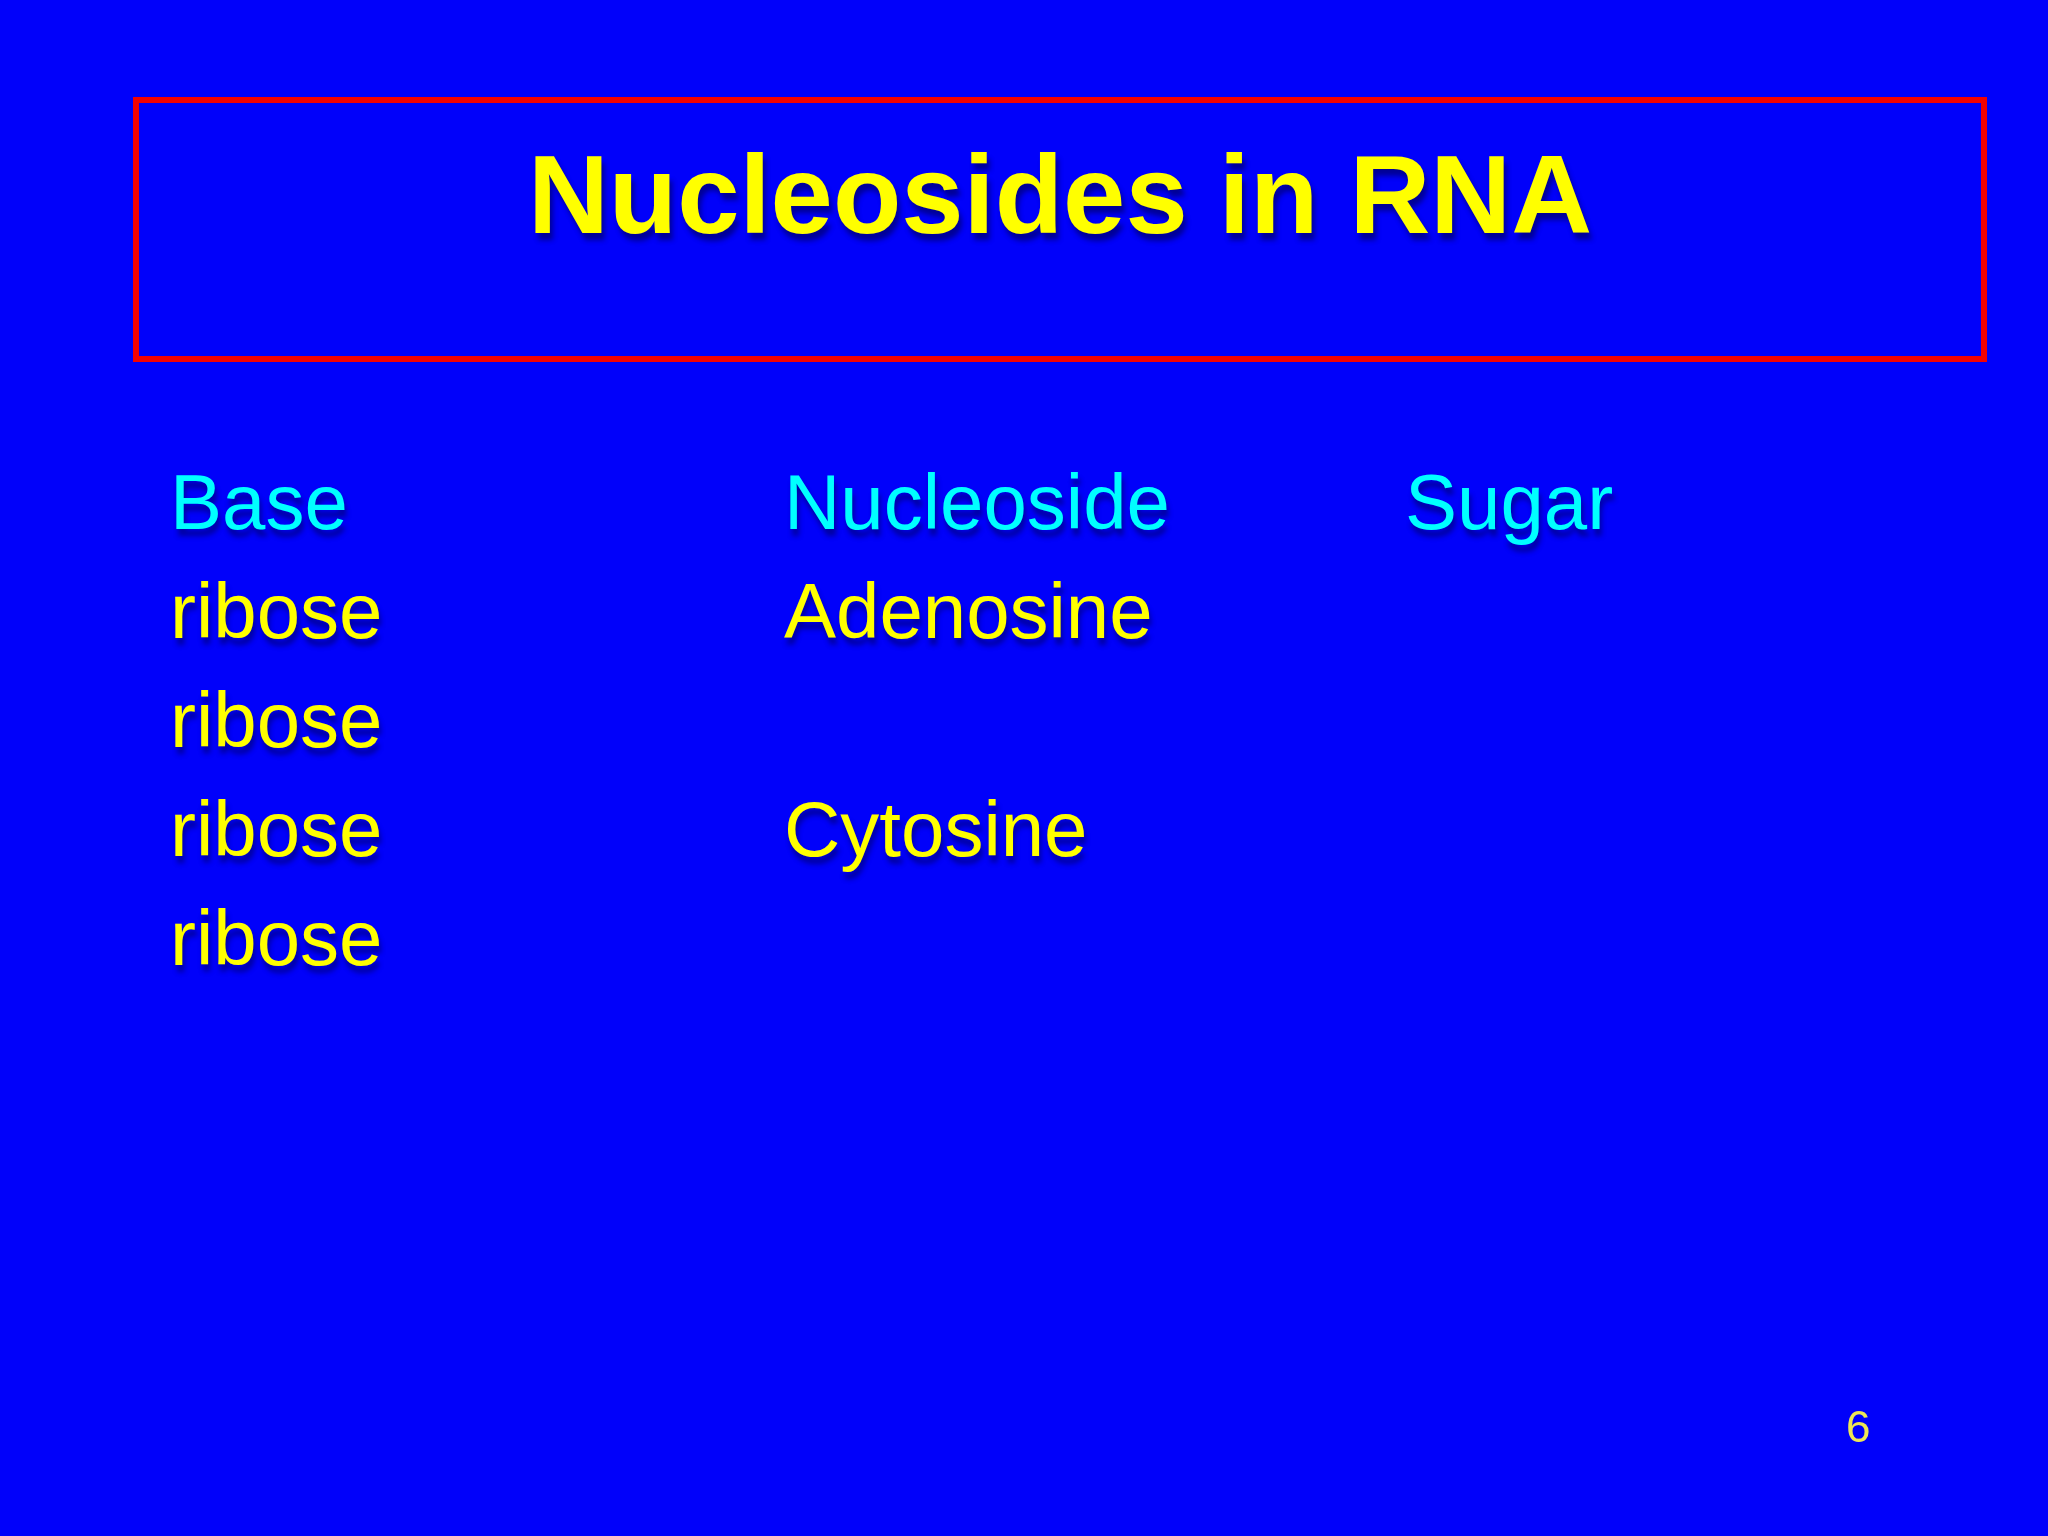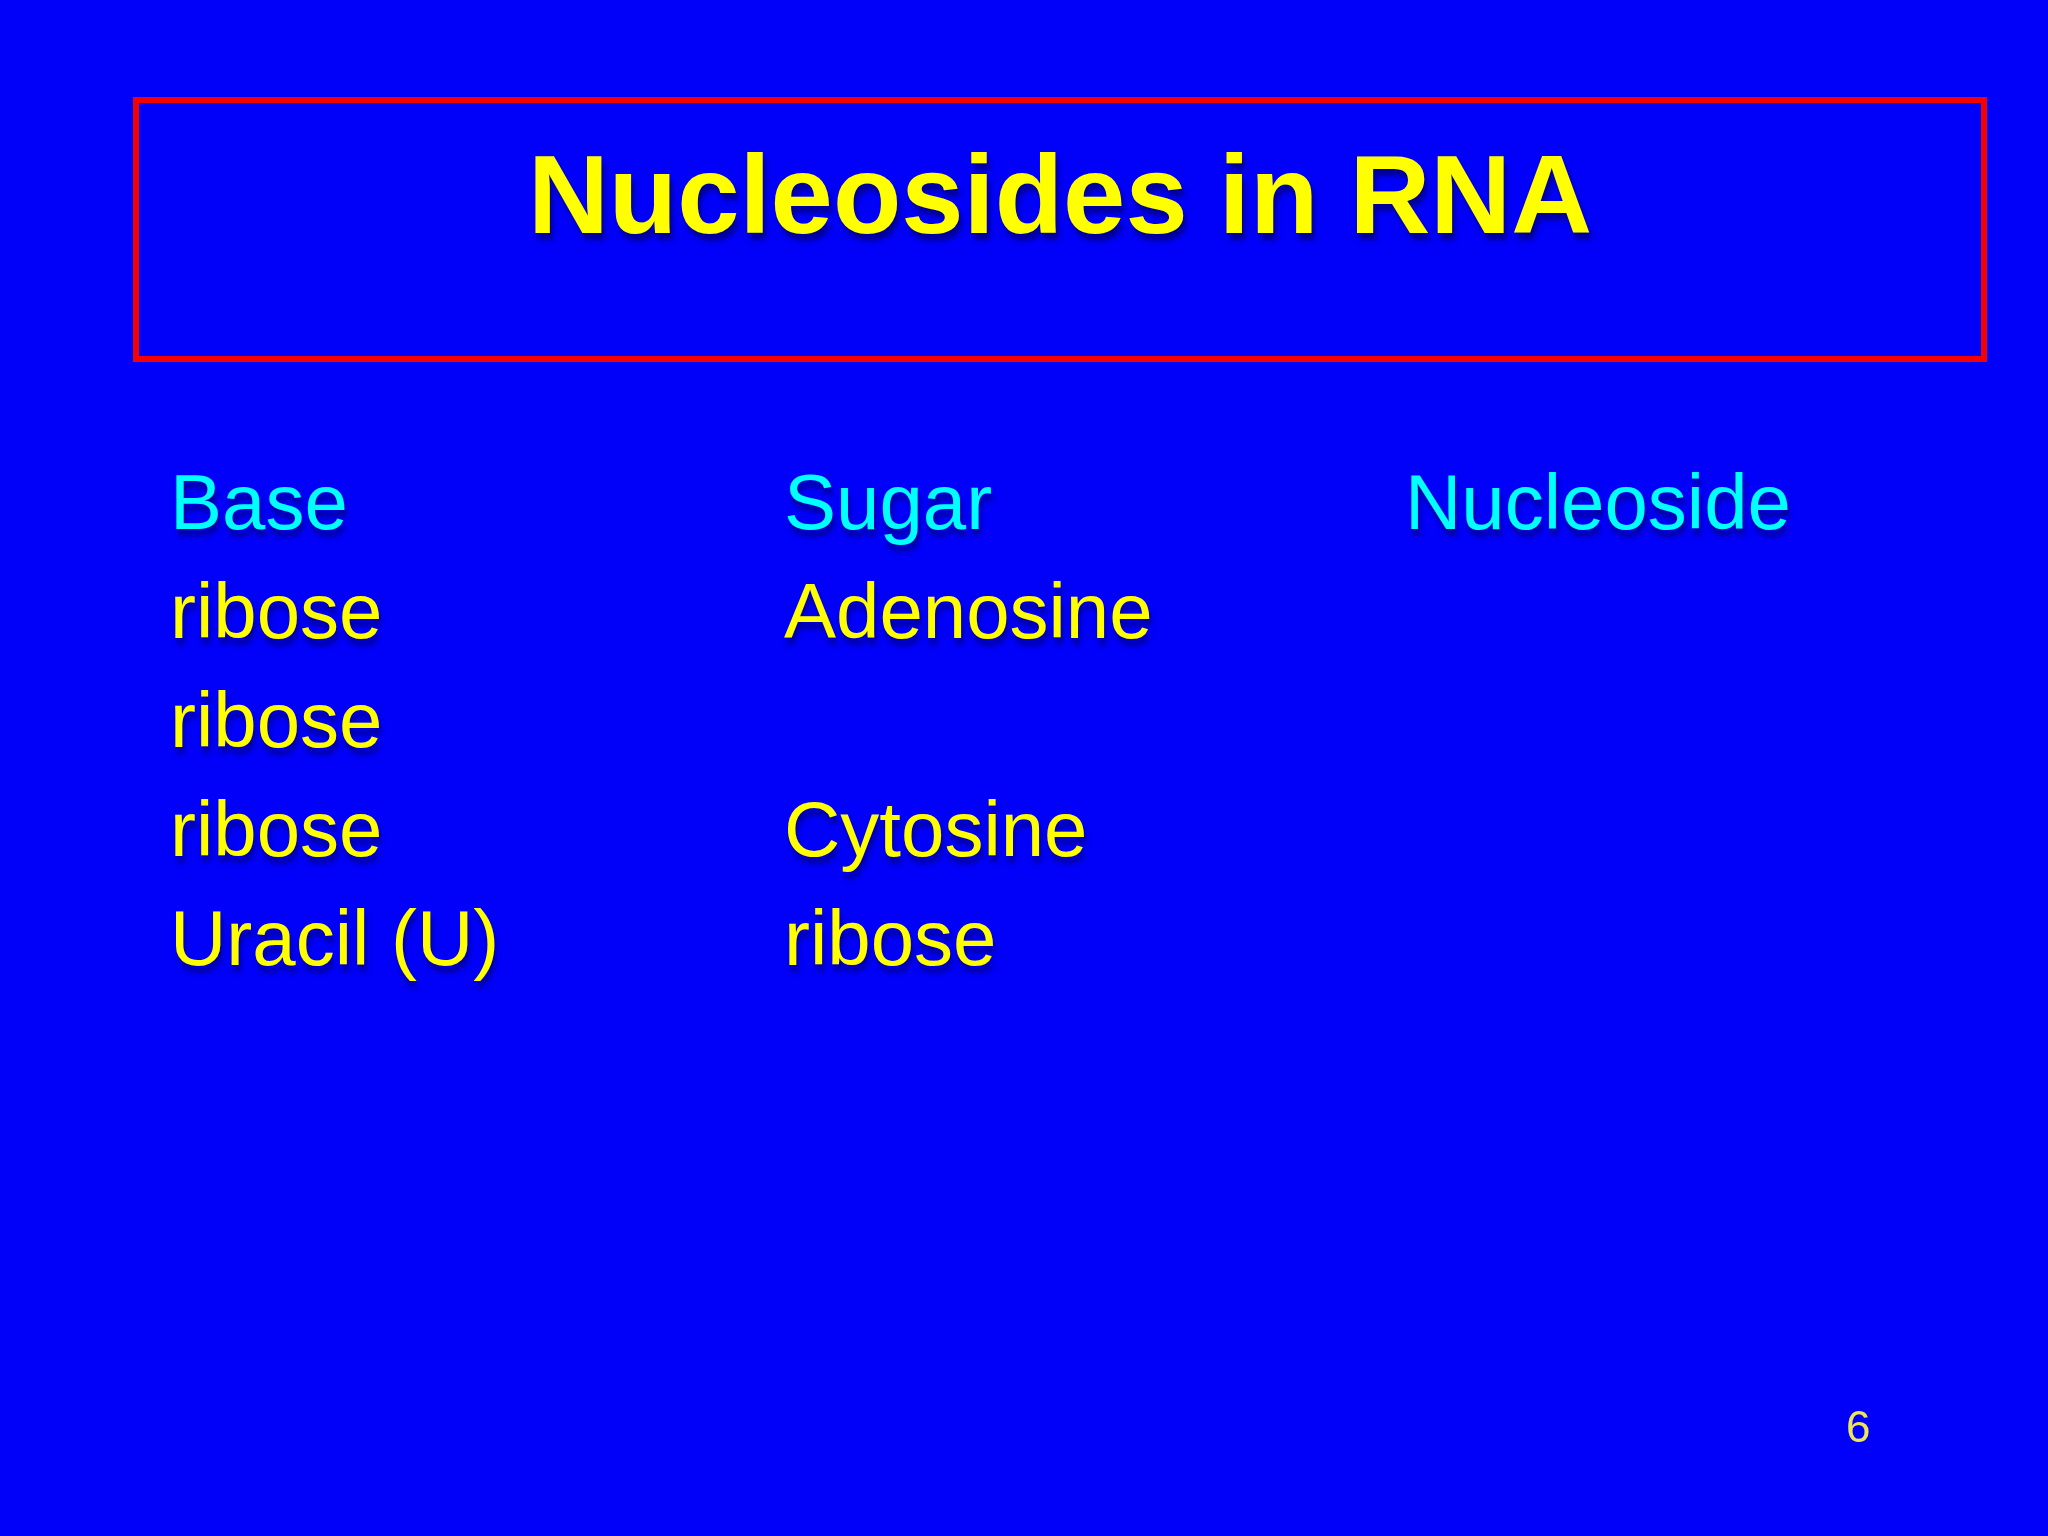--- a/index.html
+++ b/index.html
@@ -76,40 +76,39 @@
 <div class="slide">
 
   <div class="title-box">
     <h1 class="slide-title">Nucleosides in RNA</h1>
   </div>
 
   <div class="nucleoside-table">
 
     <div class="t-row header-row">
       <div class="t-cell">Base</div>
+      <div class="t-cell">Nucleoside</div>
       <div class="t-cell">Sugar</div>
-      <div class="t-cell">Nucleoside</div>
     </div>
 
     <div class="t-row">
       <div class="t-cell">ribose</div>
       <div class="t-cell">Adenosine</div>
     </div>
 
     <div class="t-row">
       <div class="t-cell">ribose</div>
     </div>
 
     <div class="t-row">
       <div class="t-cell">ribose</div>
       <div class="t-cell">Cytosine</div>
     </div>
 
     <div class="t-row">
-      <div class="t-cell">Uracil (U)</div>
       <div class="t-cell">ribose</div>
     </div>
 
   </div>
 
   <div class="page-number">6</div>
 
 </div>
 
 </body></html>

